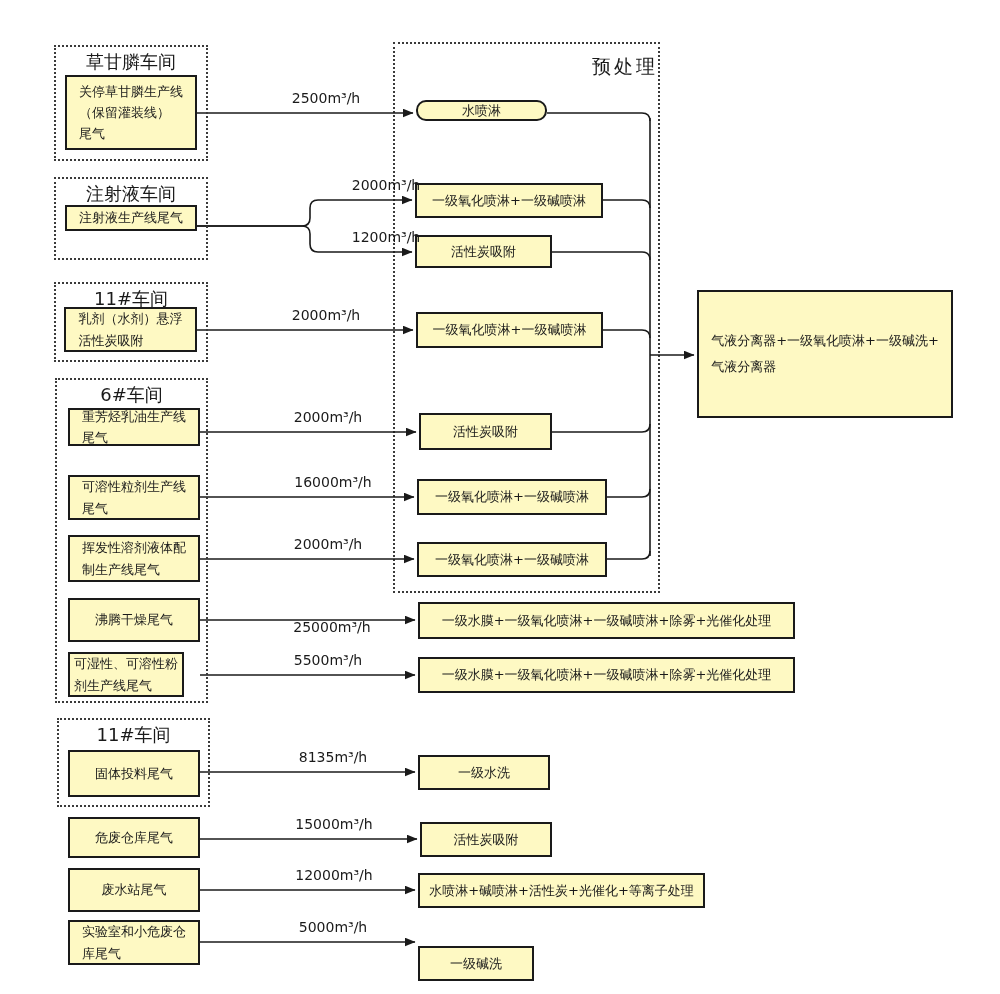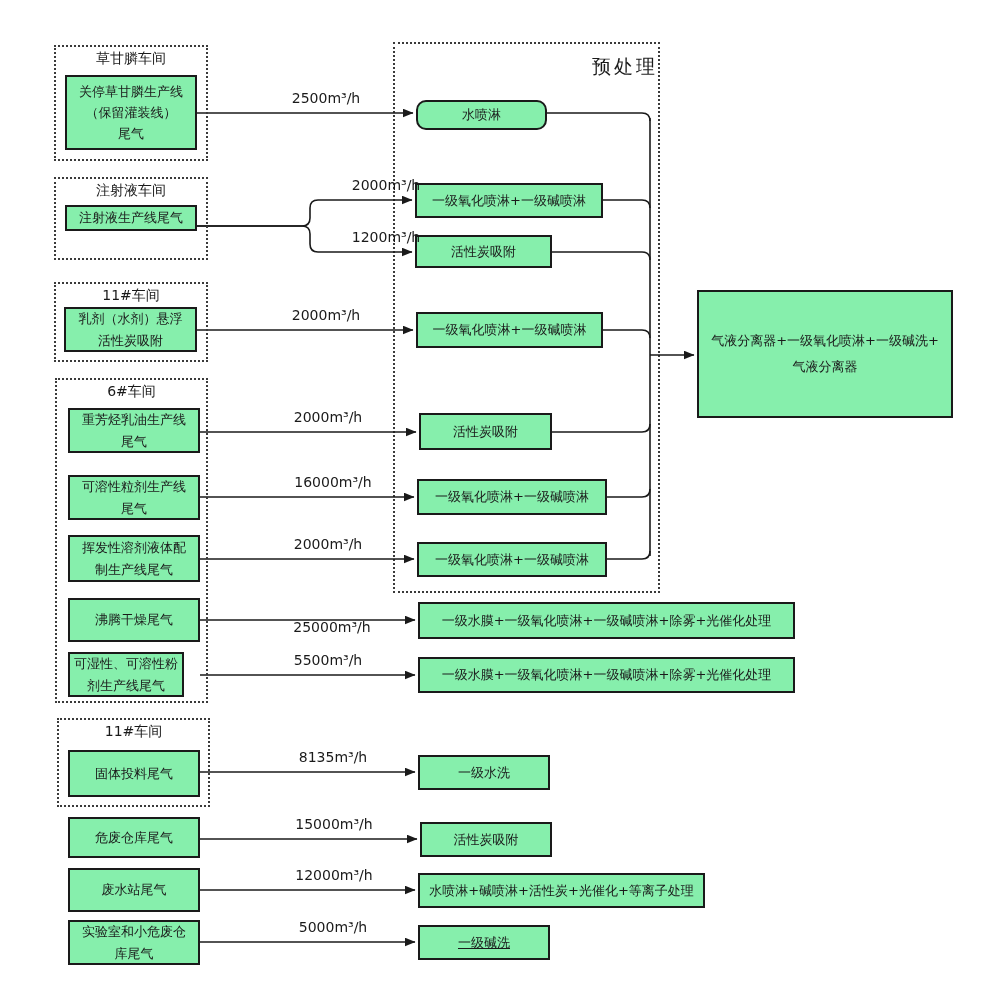--- a/index.html
+++ b/index.html
@@ -1,22 +1,22 @@
 <!DOCTYPE html>
 <html><head>
 <meta charset="utf-8">
 <style>
   html,body{margin:0;padding:0;background:#fff;}
   .canvas{position:relative;width:1000px;height:994px;background:#ffffff;overflow:hidden;
           font-family:"DejaVu Sans","Liberation Sans",sans-serif;color:#1a1a1a;}
   svg.wires{position:absolute;left:0;top:0;z-index:1;}
   .group{position:absolute;box-sizing:border-box;border:2px dotted #3a3a3a;background:transparent;z-index:1;}
-  .group-title{position:absolute;top:3px;left:0;right:0;text-align:center;font-size:14px;color:#1a1a1a;}
-  .box{position:absolute;box-sizing:border-box;border:2px solid #1a1a1a;background:#86efac;
-       display:flex;align-items:center;justify-content:center;text-align:center;
+  .group-title{position:absolute;top:3px;left:0;right:0;text-align:center;font-size:18px;color:#1a1a1a;}
+  .box{position:absolute;box-sizing:border-box;border:2px solid #1a1a1a;background:#fef9c3;
+       display:flex;align-items:center;justify-content:center;text-align:left;
        font-size:13px;line-height:1.62;white-space:pre-line;z-index:2;padding:0 3px;}
   .pretreat{position:absolute;left:393px;top:42px;width:267px;height:551px;box-sizing:border-box;
             border:2px dotted #3a3a3a;z-index:0;}
   .pretreat-title{position:absolute;top:10px;left:0;right:0;text-align:right;font-size:19px;letter-spacing:3px;}
   .final{line-height:2.0;}
   .flow{position:absolute;transform:translateX(-50%);font-size:14px;white-space:nowrap;z-index:3;margin-left:28px;}
 </style>
 </head>
 <body>
 
@@ -72,52 +72,52 @@
   <div class="group" style="left:57px;top:718px;width:153px;height:89px;">
     <div class="group-title">11#车间</div>
   </div>
 
   <div class="box" style="left:65px;top:75px;width:132px;height:75px;">关停草甘膦生产线
 （保留灌装线）
 尾气</div>
   <div class="box" style="left:65px;top:205px;width:132px;height:26px;">注射液生产线尾气</div>
   <div class="box" style="left:64px;top:307px;width:133px;height:45px;">乳剂（水剂）悬浮
 活性炭吸附</div>
-  <div class="box" style="left:68px;top:408px;width:132px;height:45px;">重芳烃乳油生产线
+  <div class="box" style="left:68px;top:408px;width:132px;height:38px;">重芳烃乳油生产线
 尾气</div>
   <div class="box" style="left:68px;top:475px;width:132px;height:45px;">可溶性粒剂生产线
 尾气</div>
   <div class="box" style="left:68px;top:535px;width:132px;height:47px;">挥发性溶剂液体配
 制生产线尾气</div>
   <div class="box" style="left:68px;top:598px;width:132px;height:44px;">沸腾干燥尾气</div>
   <div class="box" style="left:68px;top:652px;width:116px;height:45px;">可湿性、可溶性粉
 剂生产线尾气</div>
   <div class="box" style="left:68px;top:750px;width:132px;height:47px;">固体投料尾气</div>
   <div class="box" style="left:68px;top:817px;width:132px;height:41px;">危废仓库尾气</div>
   <div class="box" style="left:68px;top:868px;width:132px;height:44px;">废水站尾气</div>
   <div class="box" style="left:68px;top:920px;width:132px;height:45px;">实验室和小危废仓
 库尾气</div>
 
   <div class="pretreat">
     <div class="pretreat-title">预处理</div>
   </div>
 
-  <div class="box" style="left:416px;top:100px;width:131px;height:30px;border-radius:10px;">水喷淋</div>
+  <div class="box" style="left:416px;top:100px;width:131px;height:21px;border-radius:10px;">水喷淋</div>
   <div class="box" style="left:415px;top:183px;width:188px;height:35px;">一级氧化喷淋+一级碱喷淋</div>
   <div class="box" style="left:415px;top:235px;width:137px;height:33px;">活性炭吸附</div>
   <div class="box" style="left:416px;top:312px;width:187px;height:36px;">一级氧化喷淋+一级碱喷淋</div>
   <div class="box" style="left:419px;top:413px;width:133px;height:37px;">活性炭吸附</div>
   <div class="box" style="left:417px;top:479px;width:190px;height:36px;">一级氧化喷淋+一级碱喷淋</div>
   <div class="box" style="left:417px;top:542px;width:190px;height:35px;">一级氧化喷淋+一级碱喷淋</div>
   <div class="box" style="left:418px;top:602px;width:377px;height:37px;">一级水膜+一级氧化喷淋+一级碱喷淋+除雾+光催化处理</div>
   <div class="box" style="left:418px;top:657px;width:377px;height:36px;">一级水膜+一级氧化喷淋+一级碱喷淋+除雾+光催化处理</div>
   <div class="box" style="left:418px;top:755px;width:132px;height:35px;">一级水洗</div>
   <div class="box" style="left:420px;top:822px;width:132px;height:35px;">活性炭吸附</div>
   <div class="box" style="left:418px;top:873px;width:287px;height:35px;">水喷淋+碱喷淋+活性炭+光催化+等离子处理</div>
-  <div class="box" style="left:418px;top:925px;width:132px;height:35px;text-decoration:underline;">一级碱洗</div>
+  <div class="box" style="left:418px;top:946px;width:116px;height:35px;">一级碱洗</div>
 
   <div class="box final" style="left:697px;top:290px;width:256px;height:128px;">气液分离器+一级氧化喷淋+一级碱洗+
 气液分离器</div>
 
   <div class="flow" style="left:298px;top:90px;">2500m³/h</div>
   <div class="flow" style="left:358px;top:177px;">2000m³/h</div>
   <div class="flow" style="left:358px;top:229px;">1200m³/h</div>
   <div class="flow" style="left:298px;top:307px;">2000m³/h</div>
   <div class="flow" style="left:300px;top:409px;">2000m³/h</div>
   <div class="flow" style="left:305px;top:474px;">16000m³/h</div>

